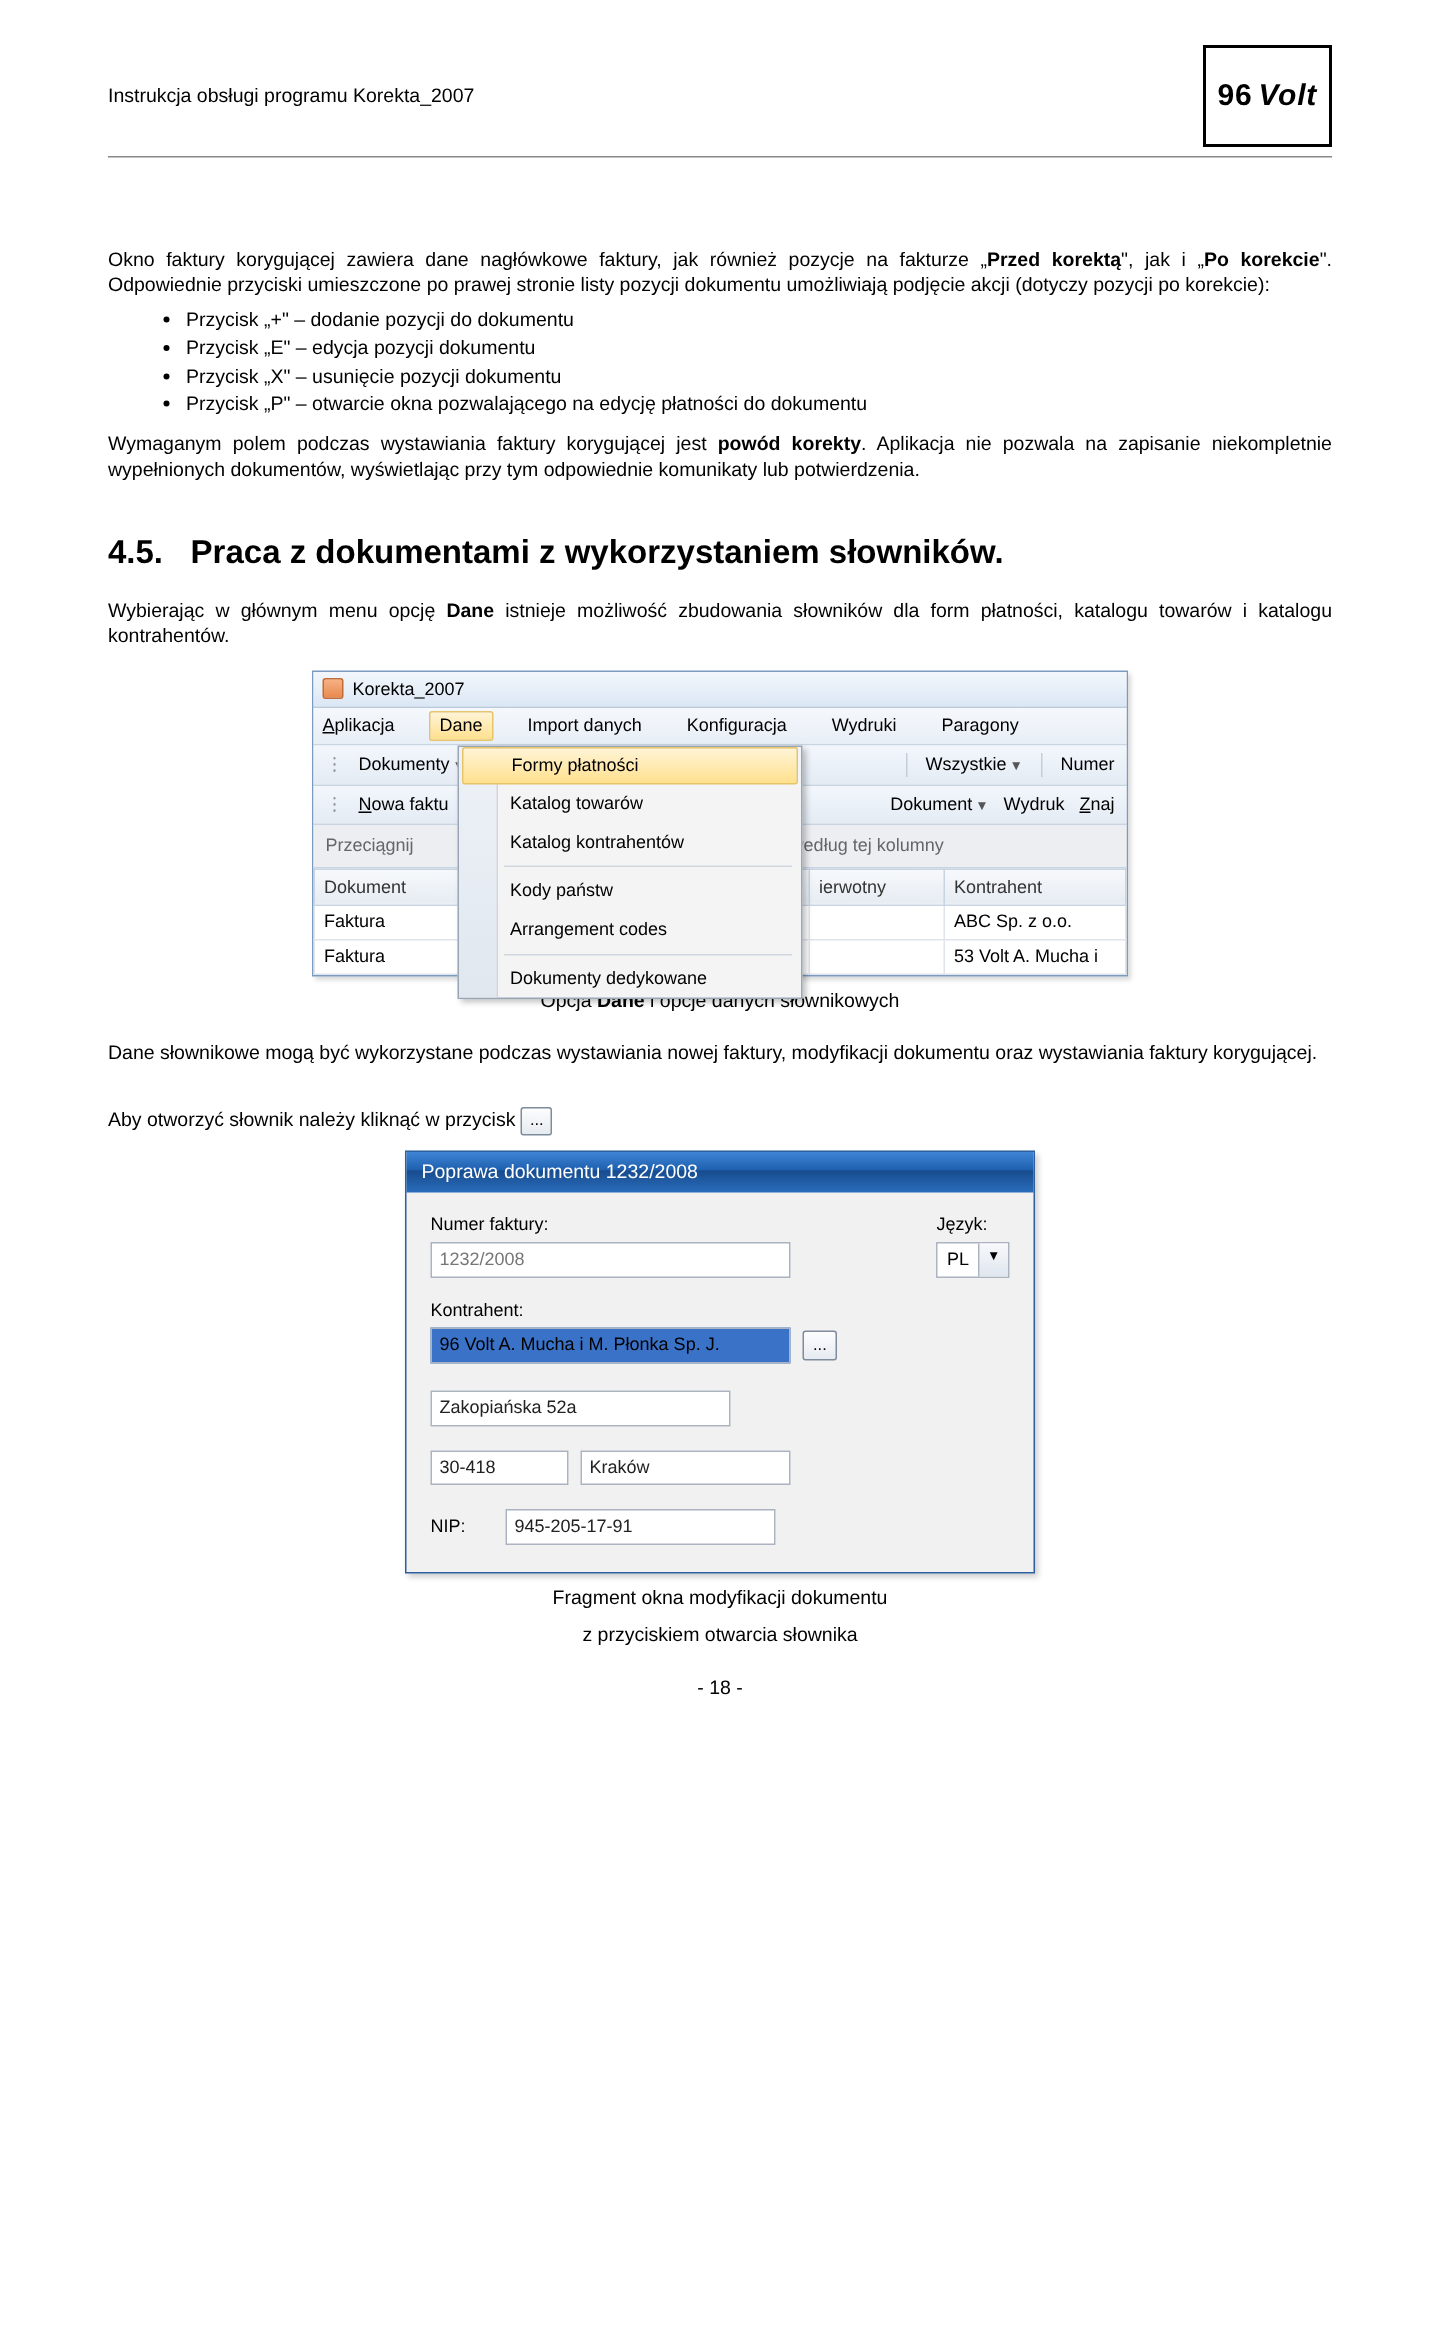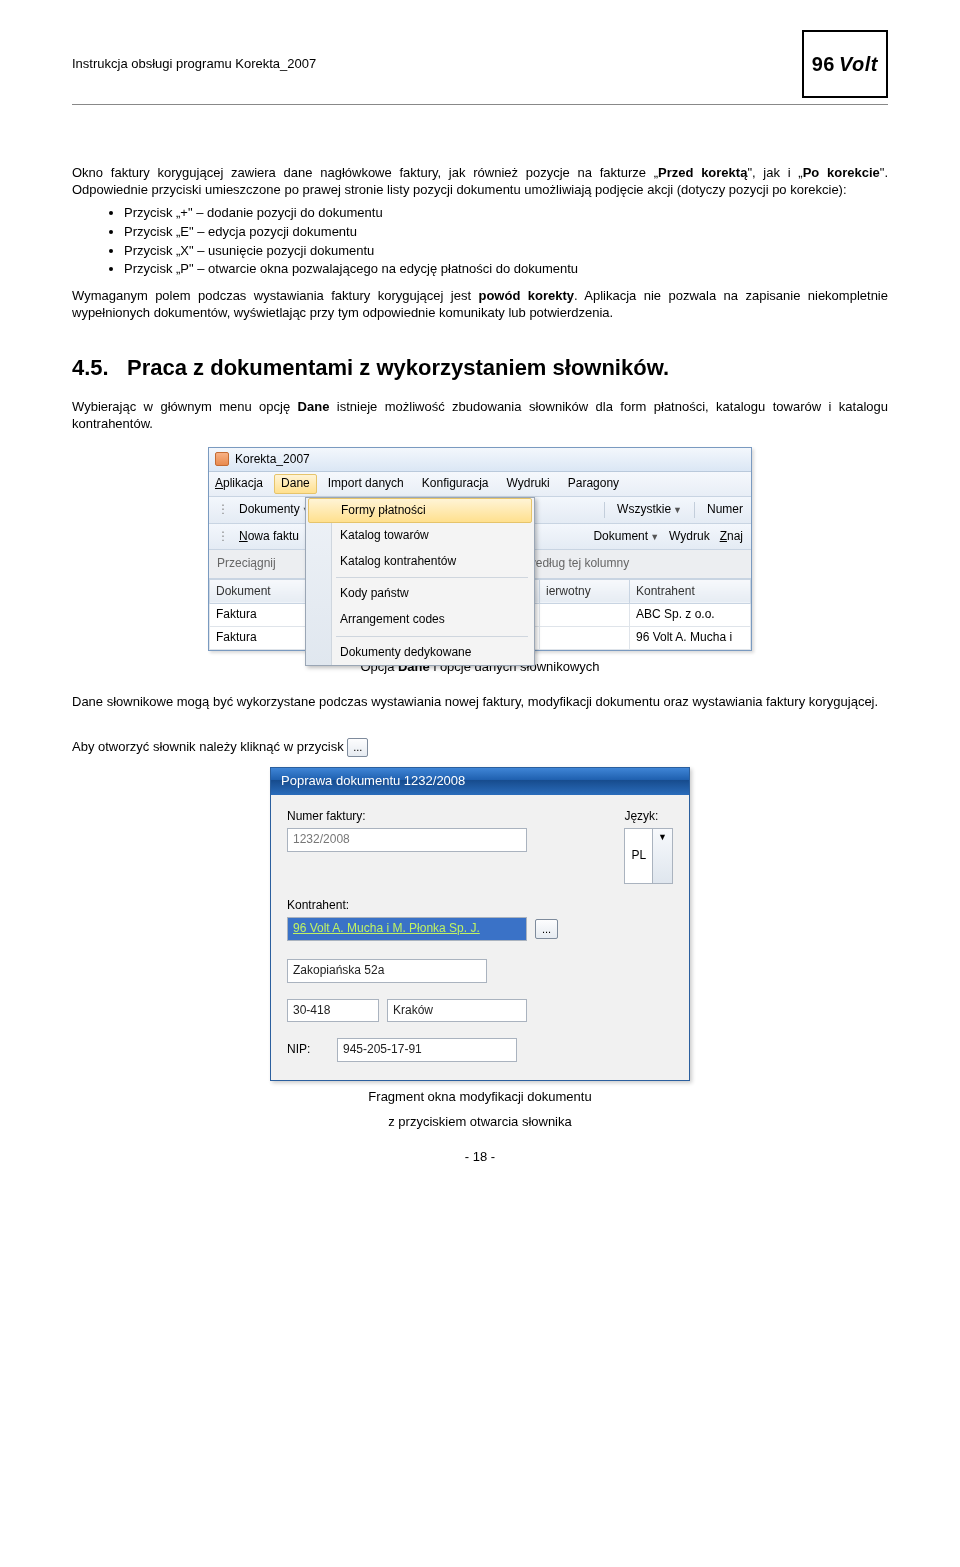--- a/index.html
+++ b/index.html
@@ -68,21 +68,21 @@
   .titlebar-icon {
     width: 14px; height: 14px;
     background: linear-gradient(#f7b185, #e88a4e);
     border: 1px solid #c46b33;
     border-radius: 2px;
   }
   .menubar {
     background: linear-gradient(#f5f8fc, #e8eef6);
     padding: 4px 6px;
     display: flex;
-    gap: 18px;
+    gap: 30px;
     border-bottom: 1px solid #c8d4e2;
   }
   .menubar-item { cursor: default; }
   .menubar-item.open {
     background: linear-gradient(#fff4d6, #ffe08e);
     border: 1px solid #e6c46b;
     border-radius: 2px;
     padding: 1px 6px;
     margin: -2px -7px;
   }
@@ -186,36 +186,36 @@
   .field-row.tight { margin-bottom:8px; }
   .lbl { display:block; margin-bottom:4px; }
   .txt {
     border:1px solid #aab3bf;
     background:#fff;
     padding:3px 5px;
     font-size:12px;
     color:#222;
   }
   .txt.sel {
-    background:#3a72c7; color:#bef264;text-decoration:underline;
+    background:#3a72c7; color:#000000;
   }
   .txt.ro { background:#fff; color:#777; }
   .ellipsis-btn {
     border:1px solid #7e8b9c;
     background: linear-gradient(#fdfdfe, #e6ebf1);
     padding: 2px 6px;
     border-radius:2px;
     font-size:11px;
   }
   .combo {
     display:inline-flex;
     border:1px solid #aab3bf;
     background:#fff;
   }
-  .combo span { padding:19px 6px; }
+  .combo span { padding:3px 6px; }
   .combo .combo-btn {
     border-left:1px solid #aab3bf;
     background:linear-gradient(#f7f9fc,#dfe6ee);
     padding:3px 5px; font-size:9px;
   }
   .page-num { text-align:center; margin-top: 18px; }
   u.accel { text-decoration: underline; }
 </style>
 </head>
 <body>
@@ -308,21 +308,21 @@
           <tr>
             <td>Faktura</td>
             <td></td>
                 <td></td>
             <td>ABC Sp. z o.o.</td>
           </tr>
           <tr>
             <td>Faktura</td>
             <td></td>
                 <td></td>
-            <td>96 Volt A. Mucha i</td>
+            <td>53 Volt A. Mucha i</td>
           </tr>
         </tbody>
           </table>
       </div>
 
       <div class="dropdown">
         <div class="dropdown-left"></div>
         <div class="dropdown-item hover">Formy płatności</div>
         <div class="dropdown-item">Katalog towarów</div>
         <div class="dropdown-item">Katalog kontrahentów</div>

